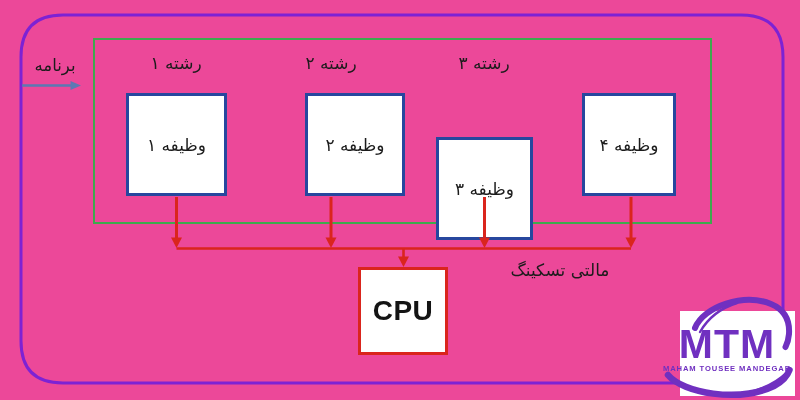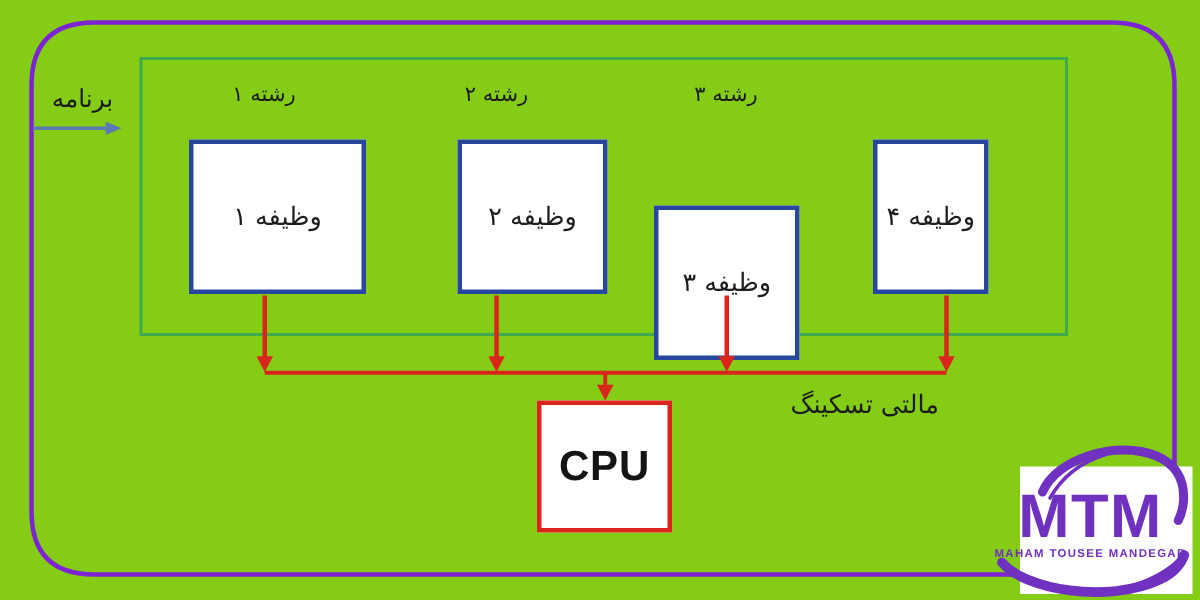--- a/index.html
+++ b/index.html
@@ -1,51 +1,51 @@
 <!DOCTYPE html>
 <html lang="fa" style="--outer-border: #7d22d4; --program-box-border: #3fa94d; --thread-box-border: #27479e; --arrow: #da251d; --program-arrow: #5b79b3; --text: #1c1c1c; --logo: #7030c0;"><head>
 <meta charset="utf-8">
 <title></title>
 <style>
   html,body{margin:0;padding:0;background:#ffffff;}
   .canvas{
-    position:relative;width:800px;height:400px;background:#84cc16;overflow:hidden;
+    position:relative;width:800px;height:400px;background:#ec4899;overflow:hidden;
     font-family:"DejaVu Sans",sans-serif;color:var(--text,#1c1c1c);
   }
   .abs{position:absolute;}
   svg.layer{position:absolute;left:0;top:0;width:800px;height:400px;pointer-events:none;}
   .outer-border-path{stroke:var(--outer-border,#7d22d4);stroke-width:3;fill:none;}
   .program-box{
     left:93px;top:38px;width:619px;height:186px;box-sizing:border-box;
     border:2.5px solid var(--program-box-border,#3fa94d);background:transparent;
   }
   .program-label{
     left:18px;top:55px;width:74px;height:22px;text-align:center;
     font-size:16.5px;line-height:22px;
   }
   .thread-label{
-    top:51px;width:120px;height:24px;text-align:center;font-size:14px;line-height:24px;
+    top:51px;width:120px;height:24px;text-align:center;font-size:17px;line-height:24px;
   }
   .task-box{
     top:93px;height:103px;box-sizing:border-box;background:#ffffff;
     border:3px solid var(--thread-box-border,#27479e);
     display:flex;align-items:center;justify-content:center;
   }
   .task-box span{font-size:17px;}
   .cpu-box{
     left:358px;top:267px;width:90px;height:88px;box-sizing:border-box;background:#ffffff;
     border:3px solid var(--arrow,#da251d);
     display:flex;align-items:center;justify-content:center;
   }
   .cpu-box span{
     font-family:"Liberation Sans",sans-serif;font-weight:bold;font-size:28px;
     letter-spacing:0.5px;color:#141414;
   }
   .multitask-label{
-    left:494px;top:258px;width:132px;height:24px;text-align:right;
+    left:494px;top:258px;width:132px;height:24px;text-align:center;
     font-size:17px;line-height:24px;
   }
   .red-stroke{stroke:var(--arrow,#da251d);fill:none;}
   .red-fill{fill:var(--arrow,#da251d);stroke:none;}
   .slate-stroke{stroke:var(--program-arrow,#5b79b3);fill:none;}
   .slate-fill{fill:var(--program-arrow,#5b79b3);stroke:none;}
   .logo{position:absolute;left:650px;top:291px;width:150px;height:109px;}
   .logo-stroke{stroke:var(--logo,#7030c0);fill:none;stroke-linecap:round;}
   .logo-text{
     font-family:"Liberation Sans",sans-serif;font-weight:bold;
@@ -59,35 +59,35 @@
 
   <svg class="layer" viewBox="0 0 800 400">
     <path class="outer-border-path" d="M 697 383 H 63 Q 21 383 21 341 V 57 Q 21 15 63 15 H 741 Q 783 15 783 57 V 322"></path>
   </svg>
 
   <div class="abs program-label" dir="rtl">برنامه</div>
 
   <div class="abs program-box"></div>
 
   <div class="abs thread-label" style="left:116px;" dir="rtl">رشته ۱</div>
-  <div class="abs task-box" style="left:126px;width:118px;">
+  <div class="abs task-box" style="left:126px;width:101px;">
     <span dir="rtl">وظیفه ۱</span>
   </div>
 
   <div class="abs thread-label" style="left:271px;" dir="rtl">رشته ۲</div>
   <div class="abs task-box" style="left:281px;width:100px;margin-left:24px;">
     <span dir="rtl">وظیفه ۲</span>
   </div>
 
   <div class="abs thread-label" style="left:424px;" dir="rtl">رشته ۳</div>
   <div class="abs task-box" style="left:436px;width:97px;margin-top:44px;">
     <span dir="rtl">وظیفه ۳</span>
   </div>
 
-  <div class="abs task-box" style="left:582px;width:77px;">
+  <div class="abs task-box" style="left:582px;width:94px;">
     <span dir="rtl">وظیفه ۴</span>
   </div>
 
   <svg class="layer" viewBox="0 0 800 400">
 
     <g>
       <line class="slate-stroke" x1="22" y1="85.5" x2="71" y2="85.5" stroke-width="2.4"></line>
       <polygon class="slate-fill" points="81,85.5 70.5,81 70.5,90"></polygon>
     </g>
 

